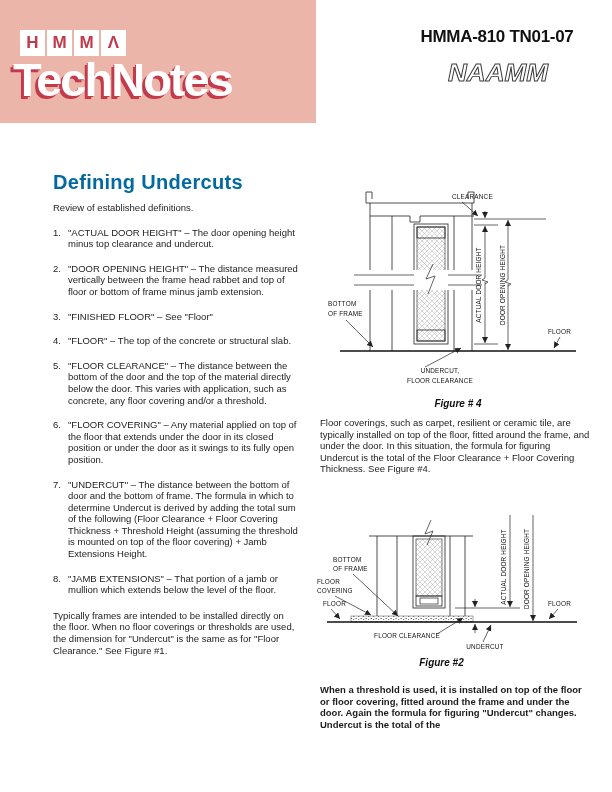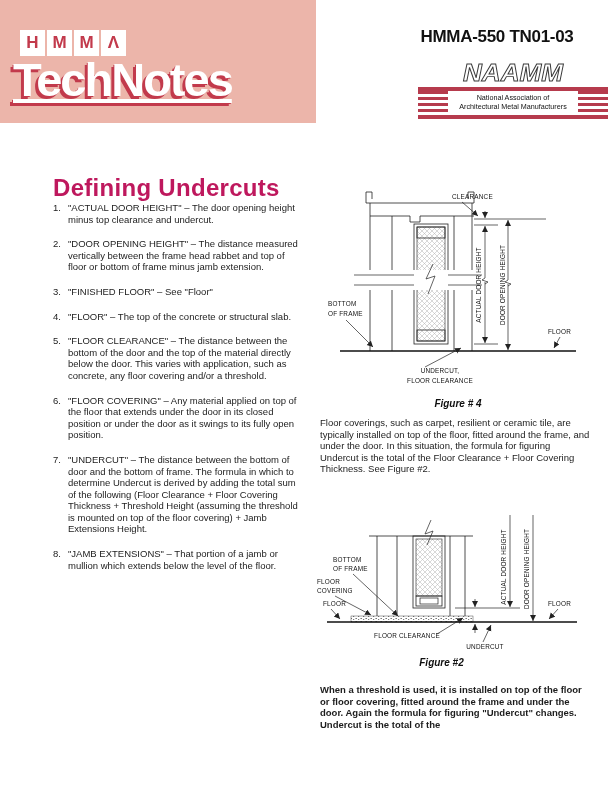--- a/index.html
+++ b/index.html
@@ -6,33 +6,33 @@
   body{width:612px;height:792px;background:#fff;position:relative;overflow:hidden;
        font-family:"Liberation Sans",sans-serif;color:#1c1c1c;}
   .abs{position:absolute;}
 
   
   .pink-block{left:0;top:0;width:316px;height:123px;background:#ecb5aa;}
   .hmma-boxes{left:20px;top:30px;display:flex;gap:2px;}
   .hmma-cell{width:25px;height:26px;background:#fff;display:flex;align-items:center;justify-content:center;
              color:#c23a4c;font-weight:bold;font-size:17px;}
   .wordmark{left:13px;top:52px;font-size:47px;font-weight:bold;color:#fff;letter-spacing:-2px;
-            text-shadow:-3px 3px 0 #c23a4c,-1px 1px 0 #c23a4c;text-decoration:underline;}
+            text-shadow:-3px 3px 0 #c23a4c,-1px 1px 0 #c23a4c;}
   .doc-number{left:398px;top:27px;width:198px;text-align:center;font-size:17px;font-weight:bold;
               color:#111;letter-spacing:-0.3px;}
-  .naamm{left:418px;top:60px;width:190px;}
+  .naamm{left:403px;top:60px;width:190px;}
   .naamm-word-svg{display:block;margin:0 auto;}
   .naamm-band{border-top:4px solid #b63b4d;border-bottom:4px solid #b63b4d;height:24px;display:flex;}
   .stripes{width:30px;height:24px;
            background:repeating-linear-gradient(to bottom,#b63b4d 0 2.6px,#fff 2.6px 6px);}
   .naamm-center{flex:1;background:#fff;text-align:center;font-size:7.2px;line-height:8.6px;
                 padding-top:3px;color:#111;white-space:nowrap;}
 
   
-  .page-title{left:53px;top:158px;font-size:24px;font-weight:bold;letter-spacing:0.3px;color:#be185d;}
+  .page-title{left:53px;top:158px;font-size:20px;font-weight:bold;letter-spacing:0.3px;color:#0369a1;}
   .col-left{left:53px;top:202px;width:245px;font-size:9.5px;line-height:11.6px;}
   .intro{margin:0 0 13px 0;}
   .def{display:flex;margin:0 0 13px 0;}
   .def .num{width:15px;flex:none;}
   .def .txt{flex:1;}
   .footer-left{margin:14px 0 0 0;}
   .para-right{font-size:9.5px;line-height:11.6px;margin:0;}
   .fig-caption{font-size:10px;font-weight:bold;font-style:italic;text-align:center;color:#0f0f0f;}
 
   
@@ -56,39 +56,32 @@
   <div class="hmma-cell">
       <span>M</span>
     </div>
   <div class="hmma-cell">
       <span>Λ</span>
     </div>
 </div>
 
 <div class="abs wordmark">TechNotes</div>
 
-<div class="abs doc-number">HMMA-550 TN01-03</div>
+<div class="abs doc-number">HMMA-810 TN01-07</div>
 
 <div class="abs naamm">
   <svg class="naamm-word-svg" width="190" height="27">
     <text x="95" y="21" text-anchor="middle" textLength="100" lengthAdjust="spacingAndGlyphs" style="font-family:'Liberation Sans',sans-serif;font-style:italic;font-weight:bold;font-size:23px;fill:#ffffff;stroke:#3a3a3a;stroke-width:0.9;">NAAMM</text>
   </svg>
-  <div class="naamm-band">
-    <div class="stripes"></div>
-    <div class="naamm-center">
-      <div>National Association of</div>
-      <div>Architectural Metal Manufacturers</div>
-    </div>
-    <div class="stripes"></div>
-  </div>
 </div>
 
 <h1 class="abs page-title">Defining Undercuts</h1>
 
 <div class="abs col-left">
+  <p class="intro">Review of established definitions.</p>
 
   <div class="def">
     <span class="num">1.</span>
     <span class="txt">"ACTUAL DOOR HEIGHT" – The door opening height minus top clearance and undercut.</span>
   </div>
   <div class="def">
     <span class="num">2.</span>
     <span class="txt">"DOOR OPENING HEIGHT" – The distance measured vertically between the frame head rabbet and top of floor or bottom of frame minus jamb extension.</span>
   </div>
   <div class="def">
@@ -109,20 +102,21 @@
   </div>
   <div class="def">
     <span class="num">7.</span>
     <span class="txt">"UNDERCUT" – The distance between the bottom of door and the bottom of frame. The formula in which to determine Undercut is derived by adding the total sum of the following (Floor Clearance + Floor Covering Thickness + Threshold Height (assuming the threshold is mounted on top of the floor covering) + Jamb Extensions Height.</span>
   </div>
   <div class="def">
     <span class="num">8.</span>
     <span class="txt">"JAMB EXTENSIONS" – That portion of a jamb or mullion which extends below the level of the floor.</span>
   </div>
 
+  <p class="footer-left">Typically frames are intended to be installed directly on the floor. When no floor coverings or thresholds are used, the dimension for "Undercut" is the same as for "Floor Clearance." See Figure #1.</p>
 </div>
 
 <svg class="abs" style="left:322px;top:186px;" width="272" height="206" viewBox="0 0 272 206">
   <defs>
     <marker id="ar1" markerWidth="7" markerHeight="7" refX="6" refY="3" orient="auto" markerUnits="userSpaceOnUse">
       <path d="M0,0 L6,3 L0,6 Z" fill="#222"></path>
     </marker>
     <pattern id="xh1" width="5" height="5" patternUnits="userSpaceOnUse">
       <rect width="5" height="5" fill="#fff"></rect>
       <path d="M0,5 L5,0 M0,0 L5,5" stroke="#b0b0b0" stroke-width="0.5"></path>
@@ -183,21 +177,21 @@
     <line class="thin" x1="238" y1="151" x2="232" y2="162" marker-end="url(#ar1)"></line>
 
     <text class="lbl" x="118" y="187" text-anchor="middle">UNDERCUT,</text>
     <text class="lbl" x="118" y="197" text-anchor="middle">FLOOR CLEARANCE</text>
     <line class="thin" x1="103" y1="181" x2="139" y2="162" marker-end="url(#ar1)"></line>
   </g>
 </svg>
 
 <div class="abs fig-caption" style="left:322px;top:398px;width:272px;">Figure # 4</div>
 
-<p class="abs para-right" style="left:320px;top:417px;width:270px;">Floor coverings, such as carpet, resilient or ceramic tile, are typically installed on top of the floor, fitted around the frame, and under the door. In this situation, the formula for figuring Undercut is the total of the Floor Clearance + Floor Covering Thickness. See Figure #2.</p>
+<p class="abs para-right" style="left:320px;top:417px;width:270px;">Floor coverings, such as carpet, resilient or ceramic tile, are typically installed on top of the floor, fitted around the frame, and under the door. In this situation, the formula for figuring Undercut is the total of the Floor Clearance + Floor Covering Thickness. See Figure #4.</p>
 
 <svg class="abs" style="left:315px;top:512px;" width="285" height="148" viewBox="0 0 285 148">
   <defs>
     <marker id="ar2" markerWidth="7" markerHeight="7" refX="6" refY="3" orient="auto" markerUnits="userSpaceOnUse">
       <path d="M0,0 L6,3 L0,6 Z" fill="#222"></path>
     </marker>
     <pattern id="xh2" width="5" height="5" patternUnits="userSpaceOnUse">
       <rect width="5" height="5" fill="#fff"></rect>
       <path d="M0,5 L5,0 M0,0 L5,5" stroke="#b0b0b0" stroke-width="0.5"></path>
     </pattern>

